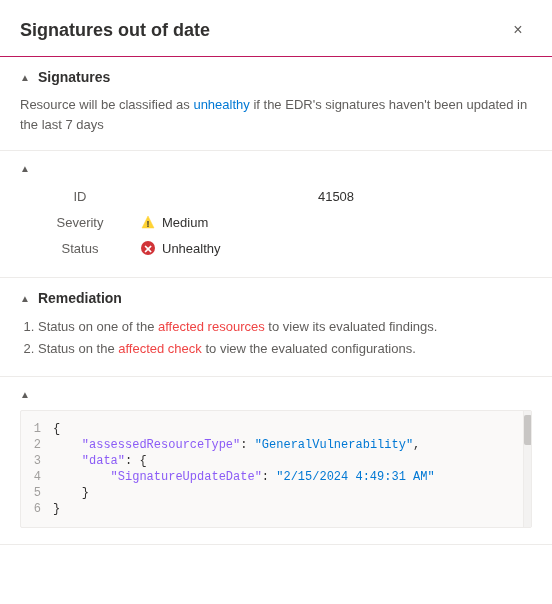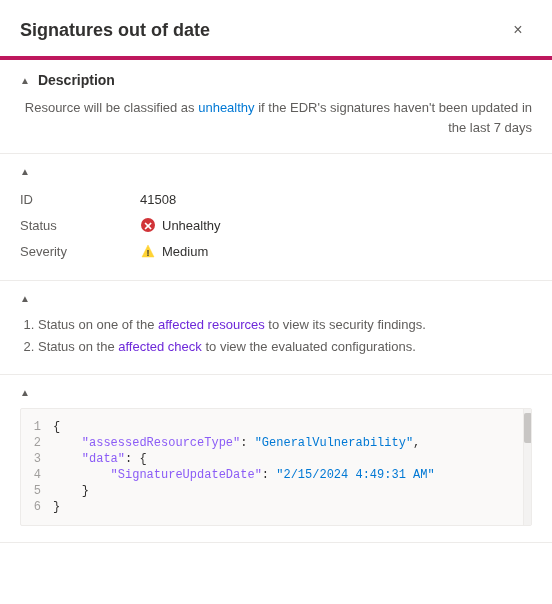--- a/index.html
+++ b/index.html
@@ -15,21 +15,21 @@
       width: 552px;
       background: #fff;
       padding: 0;
       position: relative;
     }
     .panel-header {
       display: flex;
       justify-content: space-between;
       align-items: center;
       padding: 16px 20px 12px 20px;
-      border-bottom: 4px solid #be185d;
+      border-bottom: 1px solid #be185d;
       gap: 33px;
     }
     .panel-title {
       font-size: 18px;
       font-weight: 600;
       color: #323130;
     }
     .close-btn {
       background: none;
       border: none;
@@ -61,28 +61,28 @@
       color: #323130;
     }
     .chevron {
       font-size: 10px;
       color: #605e5c;
     }
     .description-text {
       font-size: 13px;
       color: #605e5c;
       line-height: 1.5;
-      text-align: right;
     }
     .description-text .highlight {
       color: #0078d4;
     }
     .info-table {
       width: 100%;
       border-collapse: collapse;
+      text-align: center;
     }
     .info-table tr td {
       padding: 5px 0;
       font-size: 13px;
       vertical-align: middle;
     }
     .info-table tr td:first-child {
       color: #605e5c;
       width: 120px;
     }
@@ -114,21 +114,21 @@
       justify-content: center;
       color: #d13438;
     }
     .remediation-list {
       font-size: 13px;
       color: #605e5c;
       padding-left: 18px;
       line-height: 1.7;
     }
     .remediation-list li .link {
-      color: #6d28d9;
+      color: #ef4444;
     }
     .code-block {
       background: #faf9f8;
       border: 1px solid #edebe9;
       border-radius: 2px;
       padding: 10px 0;
       font-family: 'Consolas', 'Courier New', monospace;
       font-size: 12px;
       overflow: hidden;
       position: relative;
@@ -178,76 +178,77 @@
   <div class="panel-header">
     <span class="panel-title">Signatures out of date</span>
     <button class="close-btn">
       <span>×</span>
     </button>
   </div>
 
   <div class="section">
     <div class="section-header">
       <span class="chevron">▲</span>
-      <span class="section-title">Description</span>
+      <span class="section-title">Signatures</span>
     </div>
     <div class="description-text">
       <span>Resource will be classified as </span><span class="highlight">unhealthy</span><span> if the EDR's signatures haven't been updated in the last 7 days</span>
     </div>
   </div>
 
   <div class="section">
     <div class="section-header">
       <span class="chevron">▲</span>
     </div>
     <table class="info-table">
       <tbody>
           <tr>
         <td>ID</td>
         <td>41508</td>
+      </tr>
+      <tr>
+        <td>Severity</td>
+        <td>
+          <div class="severity-badge">
+            <span class="icon-warning">
+              <svg width="14" height="14" viewBox="0 0 14 14">
+                <polygon points="7,1 13,13 1,13" fill="#ffd335" stroke="#ffd335" stroke-width="0.5"></polygon>
+                <text x="7" y="12" text-anchor="middle" font-size="9" font-weight="bold" fill="#333">!</text>
+              </svg>
+            </span>
+            <span>Medium</span>
+          </div>
+        </td>
       </tr>
       <tr>
         <td>Status</td>
         <td>
           <div class="status-badge">
             <span class="icon-error">
               <svg width="16" height="16" viewBox="0 0 16 16">
                 <circle cx="8" cy="8" r="7" fill="#d13438"></circle>
                 <text x="8" y="12.5" text-anchor="middle" font-size="11" font-weight="bold" fill="#fff">✕</text>
               </svg>
             </span>
             <span>Unhealthy</span>
           </div>
         </td>
       </tr>
-      <tr>
-        <td>Severity</td>
-        <td>
-          <div class="severity-badge">
-            <span class="icon-warning">
-              <svg width="14" height="14" viewBox="0 0 14 14">
-                <polygon points="7,1 13,13 1,13" fill="#ffd335" stroke="#ffd335" stroke-width="0.5"></polygon>
-                <text x="7" y="12" text-anchor="middle" font-size="9" font-weight="bold" fill="#333">!</text>
-              </svg>
-            </span>
-            <span>Medium</span>
-          </div>
-        </td>
-      </tr>
     </tbody>
       </table>
   </div>
 
   <div class="section">
     <div class="section-header">
       <span class="chevron">▲</span>
+      <span class="section-title">Remediation</span>
     </div>
     <ol class="remediation-list">
       <li>
-        <span>Status on one of the </span><span class="link">affected resources</span><span> to view its security findings.</span>
+        <span>Status on one of the </span><span class="link">affected resources</span><span> to view its evaluated findings.</span>
       </li>
       <li>
         <span>Status on the </span><span class="link">affected check</span><span> to view the evaluated configurations.</span>
       </li>
     </ol>
   </div>
 
   <div class="section">
     <div class="section-header">
       <span class="chevron">▲</span>

